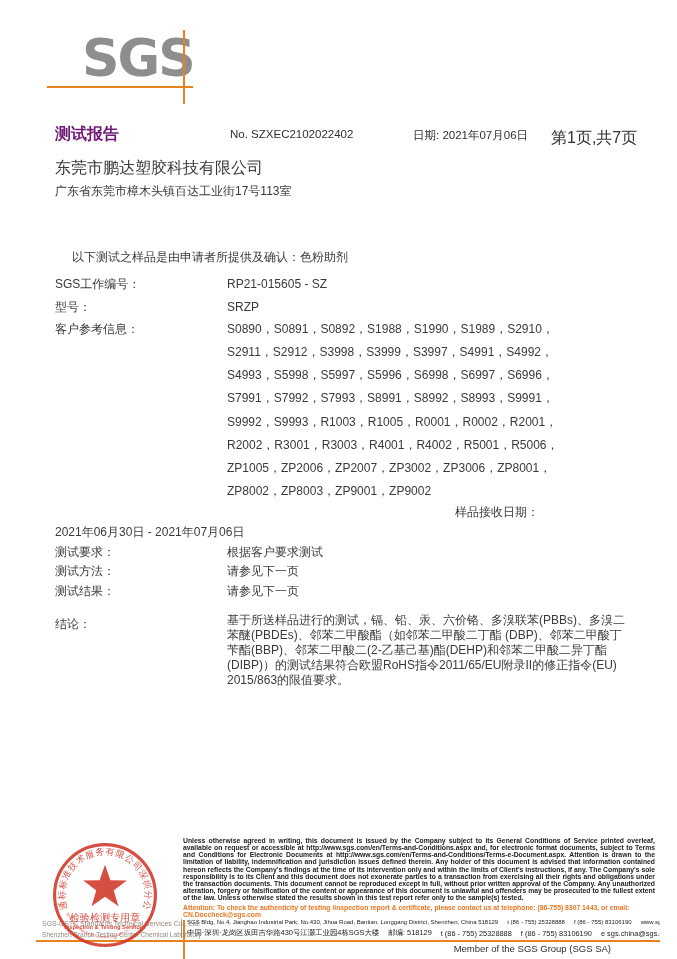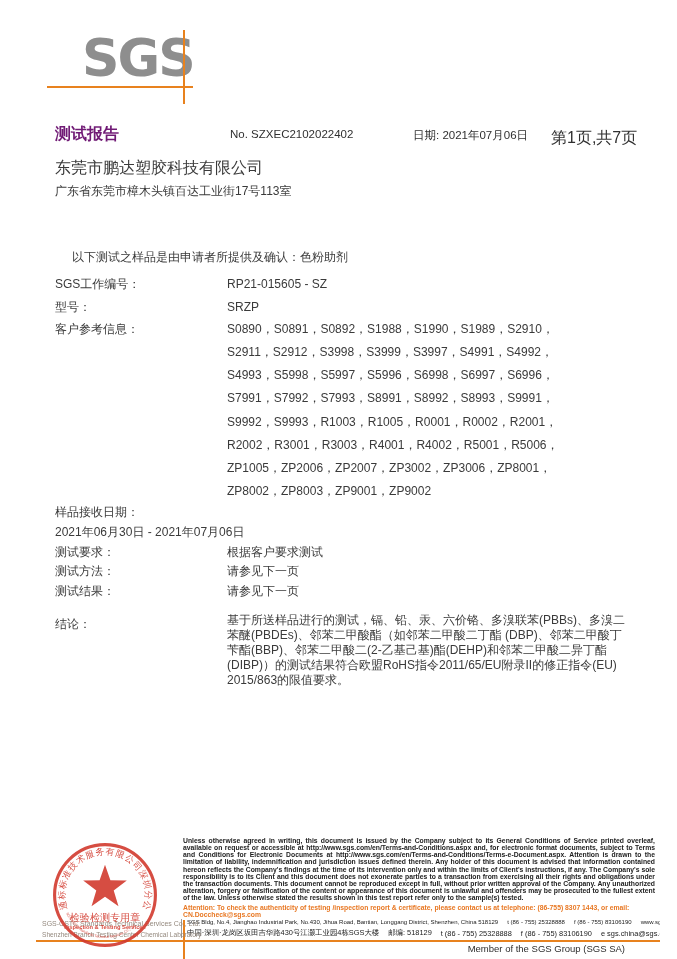--- a/index.html
+++ b/index.html
@@ -17,21 +17,21 @@
   .doc-title{position:absolute;left:55px;top:124px;font-size:16px;font-weight:700;color:#701a75;}
   .doc-no{position:absolute;left:230px;top:128px;font-size:11.5px;color:#303030;}
   .doc-date{position:absolute;left:413px;top:128px;font-size:11.5px;color:#303030;}
   .doc-page{position:absolute;left:551px;top:128px;font-size:16px;color:#303030;}
   
   .applicant-name{position:absolute;left:55px;top:158px;font-size:16px;}
   .applicant-addr{position:absolute;left:55px;top:183px;font-size:12px;}
   .sample-statement{position:absolute;left:72px;top:249px;font-size:12px;}
   
   .fields{position:absolute;left:55px;top:273px;width:572px;}
-  .frow{display:flex;align-items:flex-start;}
+  .frow{display:flex;align-items:flex-start;justify-content:flex-end;}
   .flabel{width:172px;font-size:12px;line-height:22.6px;flex-shrink:0;}
   .fvalue{flex:1;font-size:12px;line-height:22.6px;}
   .ref-lines div{line-height:23.1px;}
   .frow.tight .flabel,.frow.tight .fvalue{line-height:19.8px;}
   .frow.conclusion{margin-top:11px;}
   .frow.conclusion .fvalue{line-height:15px;}
   
   .footer{position:absolute;left:0;top:836px;width:677px;height:123px;}
   .stamp{position:absolute;left:50px;top:4px;width:110px;height:110px;z-index:2;opacity:.9;}
   .stamp .ring{fill:none;stroke:#d23a2e;stroke-width:3.4;}
@@ -49,21 +49,21 @@
   }
   .attention{
     position:absolute;left:183px;top:68px;width:472px;
     font-size:6.8px;line-height:7.4px;color:#e87722;font-weight:700;
   }
   .addr{position:absolute;left:181px;top:83px;border-left:1px solid #9a9a9a;padding-left:5px;width:486px;}
   .addr1{display:flex;gap:9px;font-size:6px;color:#222;white-space:nowrap;align-items:center;}
   .addr2{display:flex;gap:9px;font-size:7.4px;color:#222;white-space:nowrap;align-items:center;margin-top:3px;}
   .hline-bottom{position:absolute;left:36px;top:104px;width:641px;height:2px;background:#e8821e;}
   .vline-bottom{position:absolute;left:183px;top:84px;width:2px;height:39px;background:#e8821e;}
-  .member{position:absolute;right:52px;top:107px;font-size:9.5px;color:#2e2e2e;}
+  .member{position:absolute;right:66px;top:107px;font-size:9.5px;color:#2e2e2e;}
 </style>
 </head>
 <body>
 
 <div class="page">
 
   <div class="logo">SGS</div>
   <div class="logo-hline"></div>
   <div class="logo-vline"></div>
 

